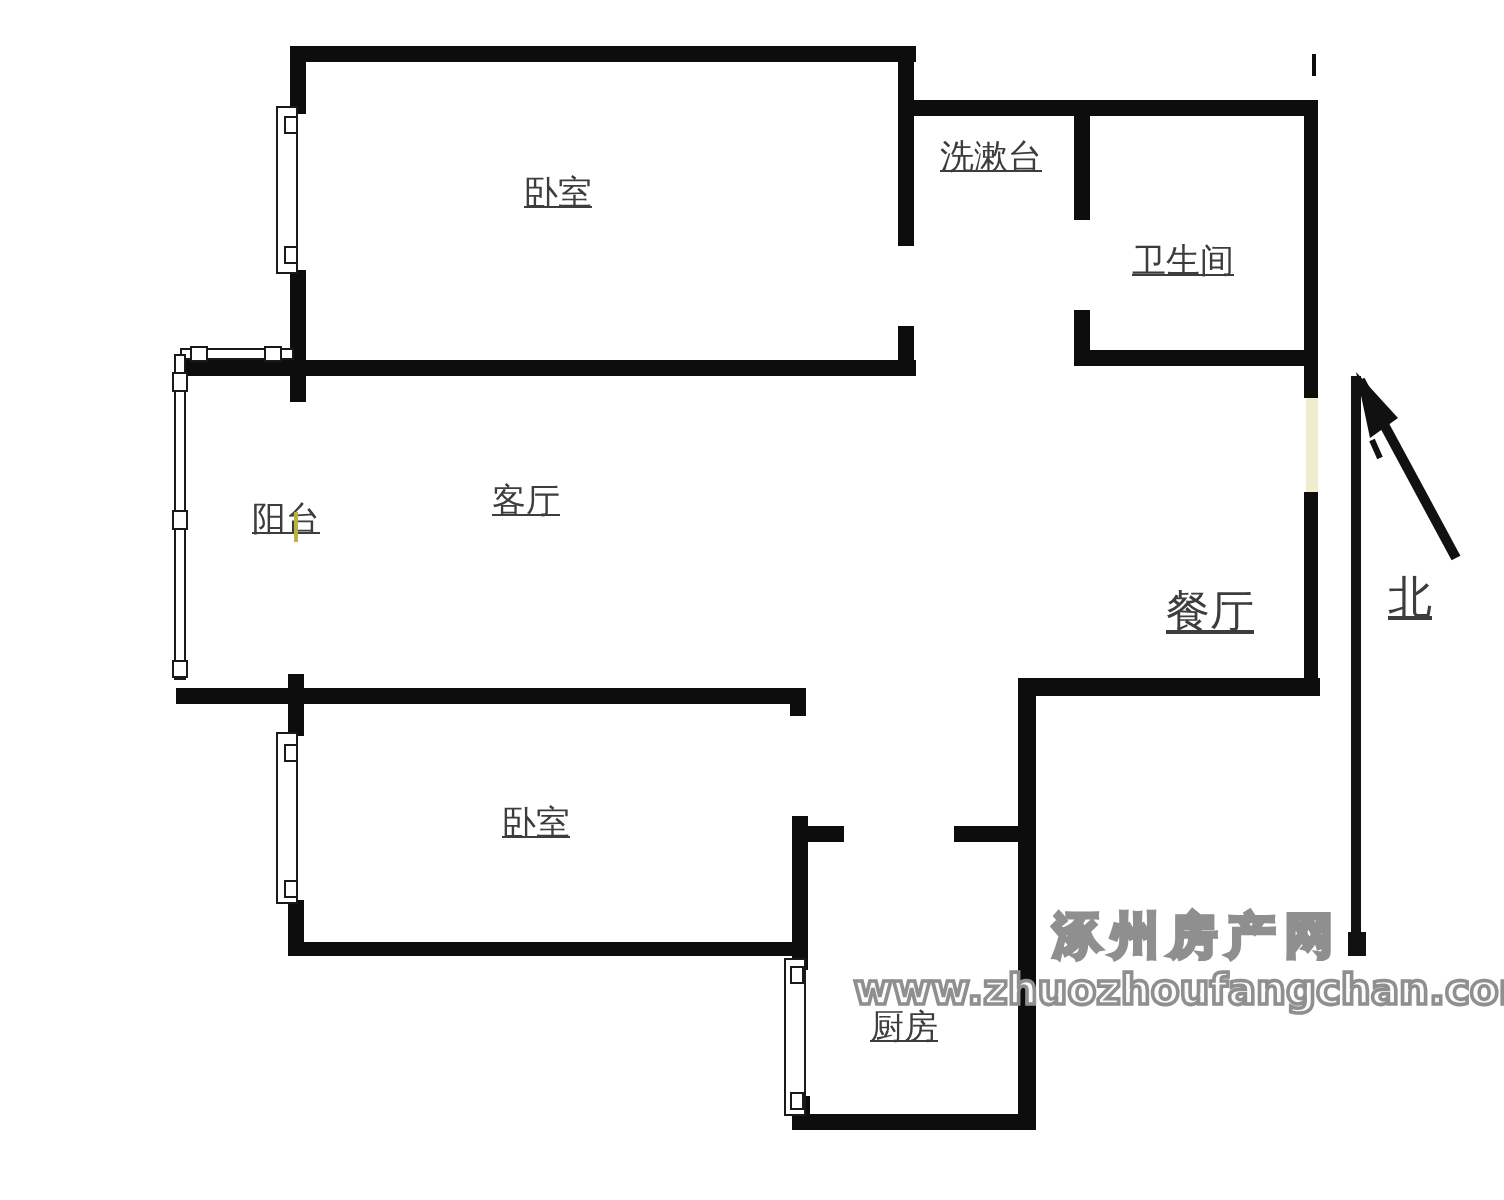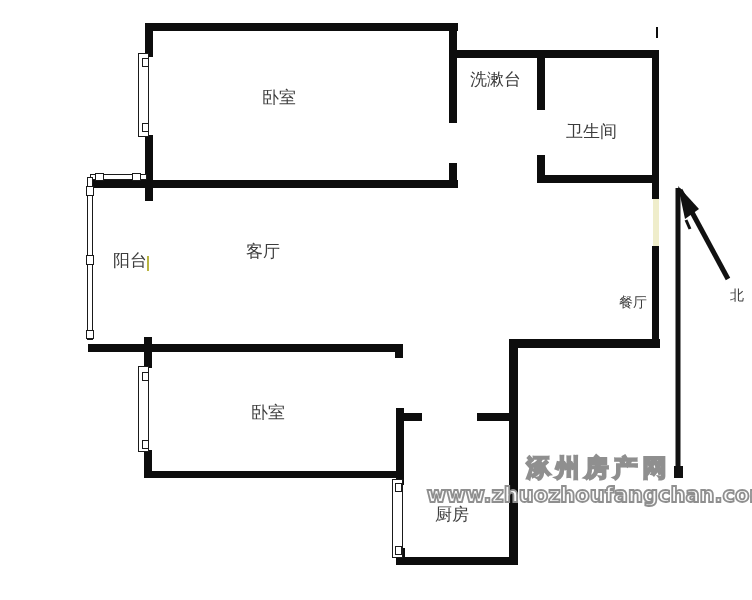--- a/index.html
+++ b/index.html
@@ -8,22 +8,22 @@
   }
   html,body{margin:0;padding:0;background:#fff;}
   #plan{
     position:relative;width:752px;height:600px;background:var(--background);
     overflow:hidden;font-family:"DejaVu Sans",sans-serif;
   }
   .w{position:absolute;background:var(--wall);display:block;}
   .win{position:absolute;background:#fff;border:1px solid var(--line);box-sizing:border-box;display:block;}
   .mark{position:absolute;background:#fff;border:1px solid var(--line);box-sizing:border-box;display:block;}
   .gap{position:absolute;background:var(--door-gap);display:block;}
-  .lbl{position:absolute;font-size:17px;line-height:1.1;color:var(--text);white-space:nowrap;}
-  .lbl.big{font-size:14px;margin-left:36px;}
+  .lbl{position:absolute;font-size:17px;line-height:1.1;color:var(--text);white-space:nowrap;text-decoration:underline;}
+  .lbl.big{font-size:22px;}
   .cursor{position:absolute;width:2px;height:15px;background:var(--balcony-mark);}
   .wm{position:absolute;left:599px;transform:translateX(-50%);white-space:nowrap;
       font-weight:bold;color:#fbfbfb;-webkit-text-stroke:2px var(--watermark);
       text-shadow:0 0 1px var(--watermark);}
   #wm-name{top:452px;font-size:24px;letter-spacing:5px;}
   #wm-url{top:483px;font-size:21px;letter-spacing:0px;-webkit-text-stroke:1.8px var(--watermark);}
   svg{position:absolute;overflow:visible;}
 </style>
 </head>
 <body>
@@ -81,21 +81,21 @@
     <line x1="23" y1="8" x2="23" y2="296" stroke="#111" stroke-width="5"></line>
     <rect x="19" y="286" width="9" height="12" fill="#111"></rect>
     <line x1="25" y1="10" x2="73" y2="99" stroke="#111" stroke-width="5"></line>
     <polygon points="23,6 44,29 30,39" fill="#111"></polygon>
     <line x1="31" y1="40" x2="35" y2="49" stroke="#111" stroke-width="3"></line>
   </svg>
 
   <span class="lbl" style="left:262px;top:88px">卧室</span>
   <span class="lbl" style="left:470px;top:70px">洗漱台</span>
   <span class="lbl" style="left:566px;top:122px">卫生间</span>
-  <span class="lbl" style="left:113px;top:251px">阳台</span>
+  <span class="lbl" style="left:126px;top:251px">阳台</span>
   <i class="cursor" style="left:147px;top:256px"></i>
   <span class="lbl" style="left:246px;top:242px">客厅</span>
   <span class="lbl big" style="left:583px;top:295px">餐厅</span>
   <span class="lbl big" style="left:694px;top:288px">北</span>
   <span class="lbl" style="left:251px;top:403px">卧室</span>
   <span class="lbl" style="left:435px;top:505px">厨房</span>
 
   <span class="wm" id="wm-name">涿州房产网</span>
   <span class="wm" id="wm-url">www.zhuozhoufangchan.com</span>
 

